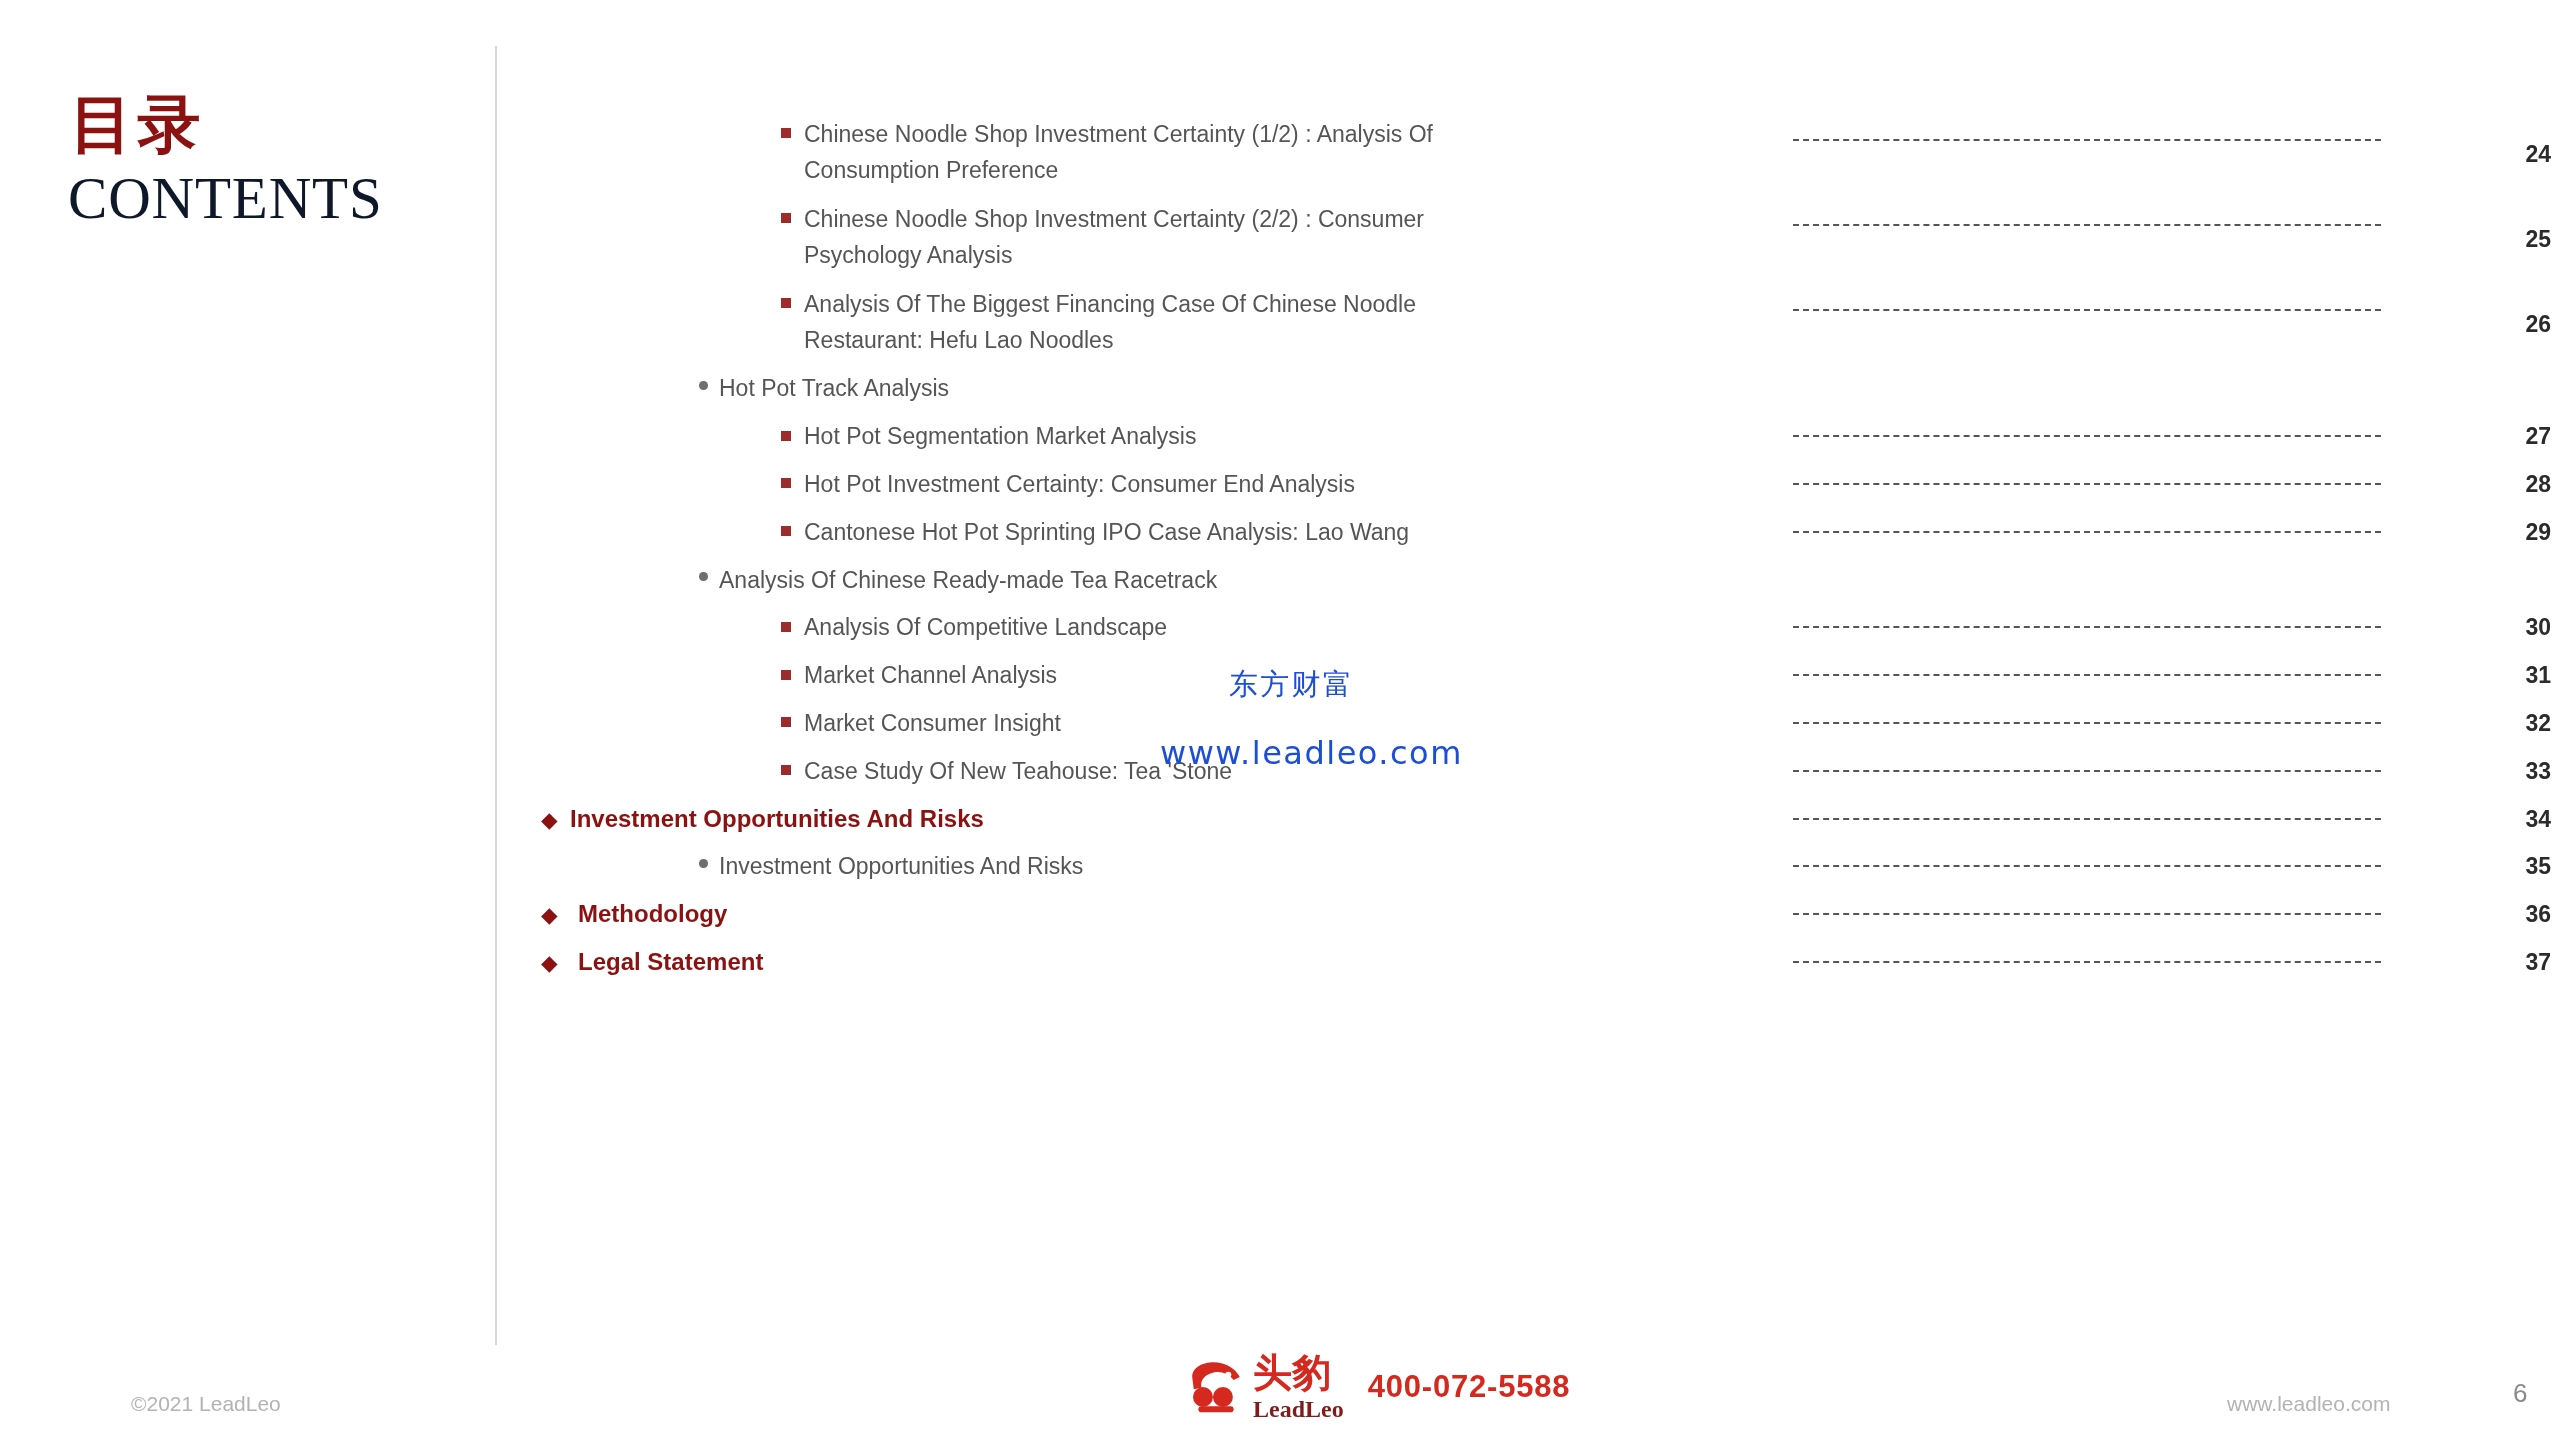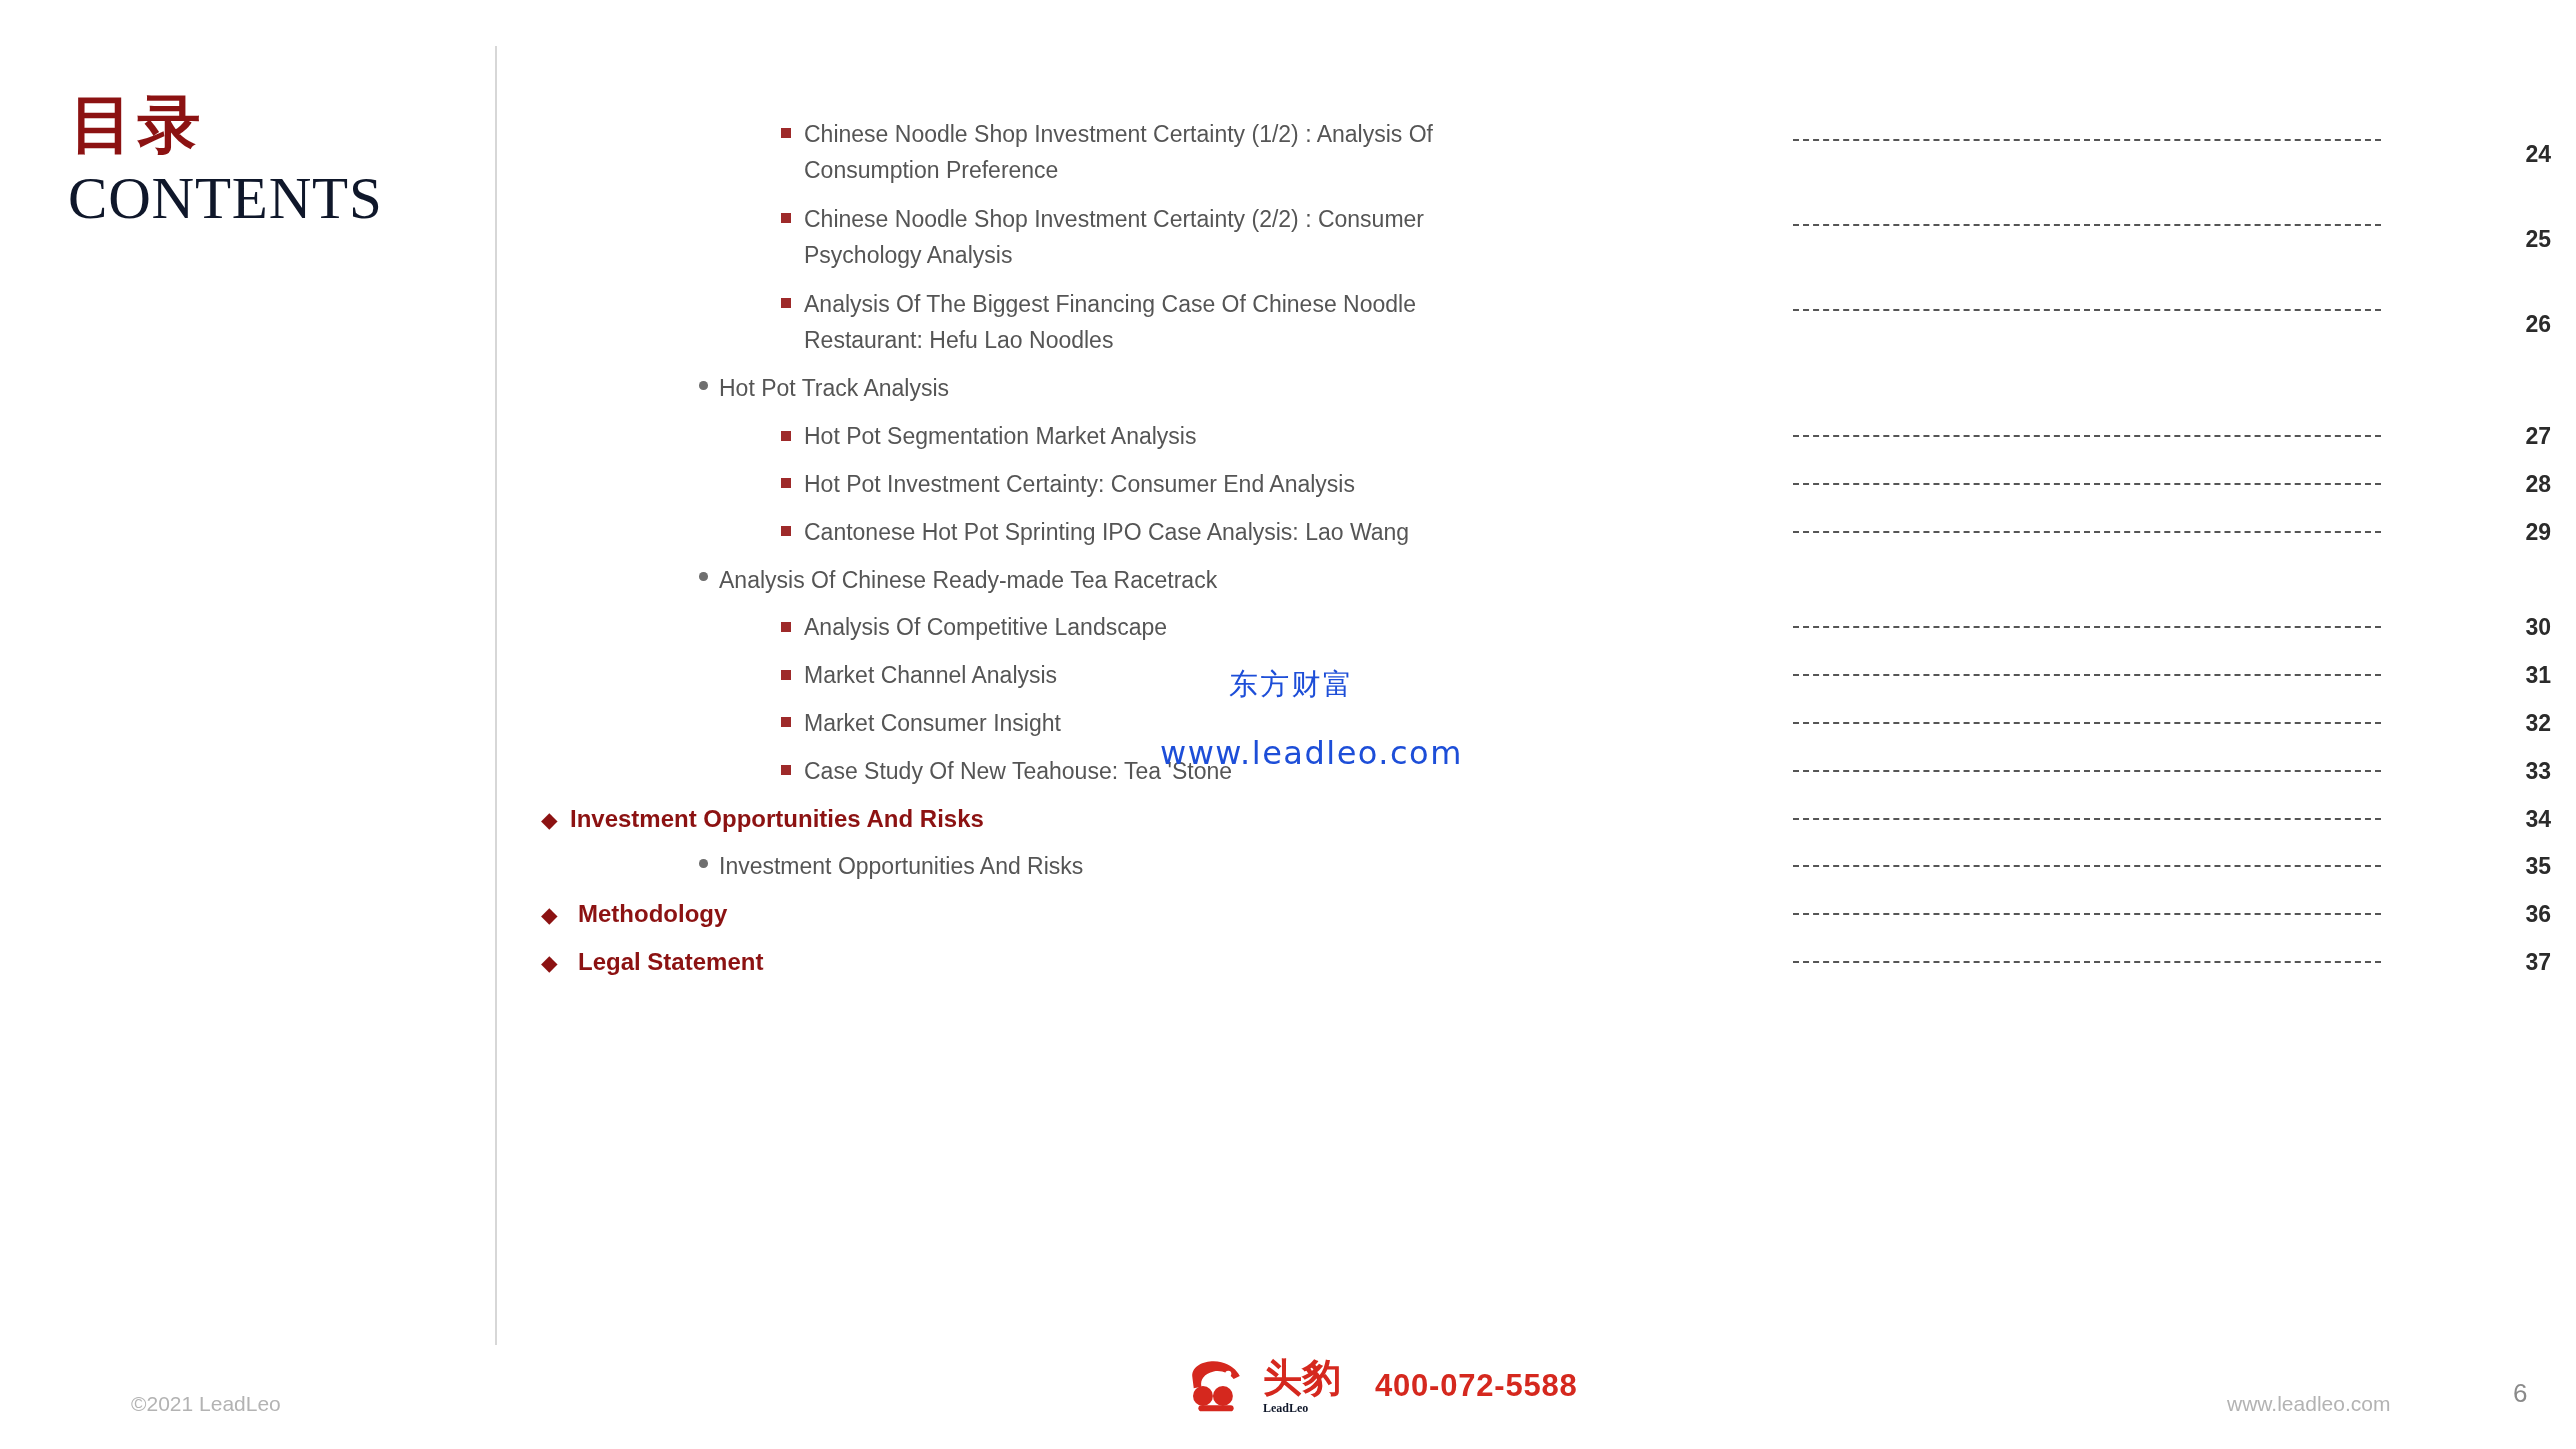--- a/index.html
+++ b/index.html
@@ -174,38 +174,38 @@
     top: 1378px;
     font-size: 26px;
     color: #8a8a8a;
   }
   .brand {
     position: absolute;
     left: 1183px;
     top: 1353px;
     display: flex;
     align-items: center;
-    gap: 14px;
+    gap: 4px;
   }
   .brand-mark {
     width: 66px;
     height: 66px;
     position: relative;
   }
   .brand-cn {
     font-size: 39px;
     font-weight: bold;
     color: #d5281e;
     font-family: "DejaVu Sans", sans-serif;
     line-height: 1;
   }
   .brand-en {
-    font-size: 12px;
-    font-weight: bold;
-    color: #0f172a;
+    font-size: 24px;
+    font-weight: bold;
+    color: #7f1d1d;
     font-family: "Liberation Serif", serif;
     line-height: 1;
     margin-top: 4.6px;
   }
   .brand-stack { display: flex; flex-direction: column; }
   .brand-phone {
     font-size: 31px;
     font-weight: bold;
     color: #d5281e;
     letter-spacing: 0.8px;

